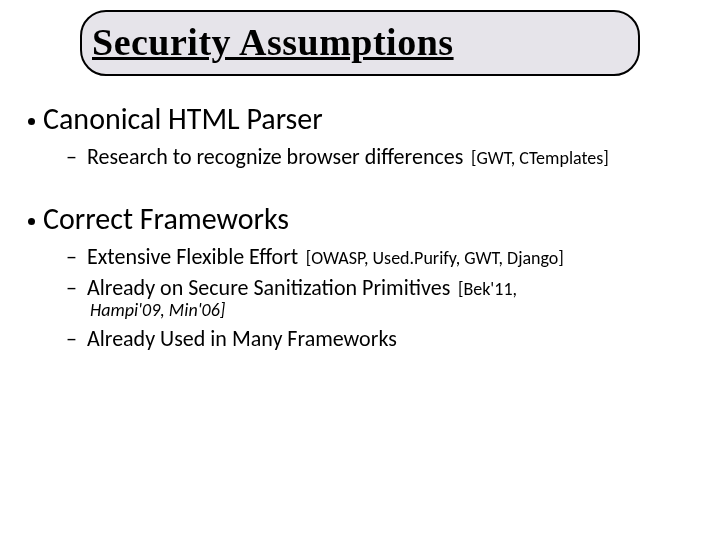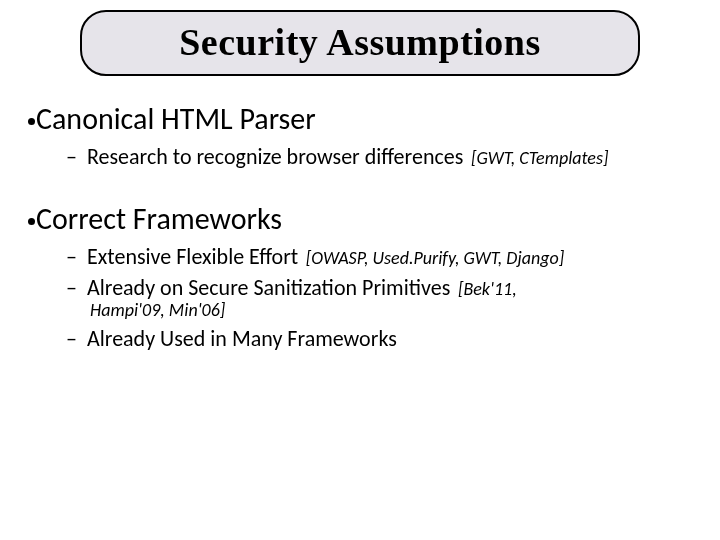--- a/index.html
+++ b/index.html
@@ -9,40 +9,40 @@
     font-family: Calibri, "Segoe UI", Arial, sans-serif;
     color: #000;
     padding: 10px 20px 20px 20px;
   }
   .title-box {
     background: #e6e4ea;
     border: 2px solid #000;
     border-radius: 26px;
     width: 560px;
     margin: 0 auto 24px auto;
-    text-align: center;
     padding: 8px 10px 10px 10px;
+    text-decoration: underline;
   }
   .title-box h1 {
     font-family: "Times New Roman", Times, serif;
     font-weight: 700;
     font-size: 38px;
     letter-spacing: 0.5px;
   }
   ul.level1 {
     list-style: none;
     padding-left: 8px;
   }
   ul.level1 > li {
     margin-bottom: 30px;
   }
   .l1-row {
     display: flex;
     align-items: baseline;
-    gap: 1px;
+    gap: 8px;
   }
   .disc {
     width: 7px; height: 7px; border-radius: 50%;
     background: #000; flex-shrink: 0;
     position: relative; top: -4px;
   }
   .l1-text {
     font-family: "Gill Sans MT", "Gill Sans", Calibri, sans-serif;
     font-size: 30px;
     font-weight: 400;
@@ -66,21 +66,20 @@
     line-height: 1;
     flex-shrink: 0;
     font-family: Calibri, Arial, sans-serif;
   }
   .l2-text {
     font-family: "Gill Sans MT", "Gill Sans", Calibri, sans-serif;
     font-size: 22px;
   }
   .cite {
     font-family: "Gill Sans MT", "Gill Sans", Calibri, sans-serif;
-    font-style: italic;
     font-size: 18px;
     margin-left: 4px;
   }
   .cite-wrap {
     font-family: "Gill Sans MT", "Gill Sans", Calibri, sans-serif;
     font-style: italic;
     font-size: 18px;
     padding-left: 24px;
     margin-top: -2px;
   }

